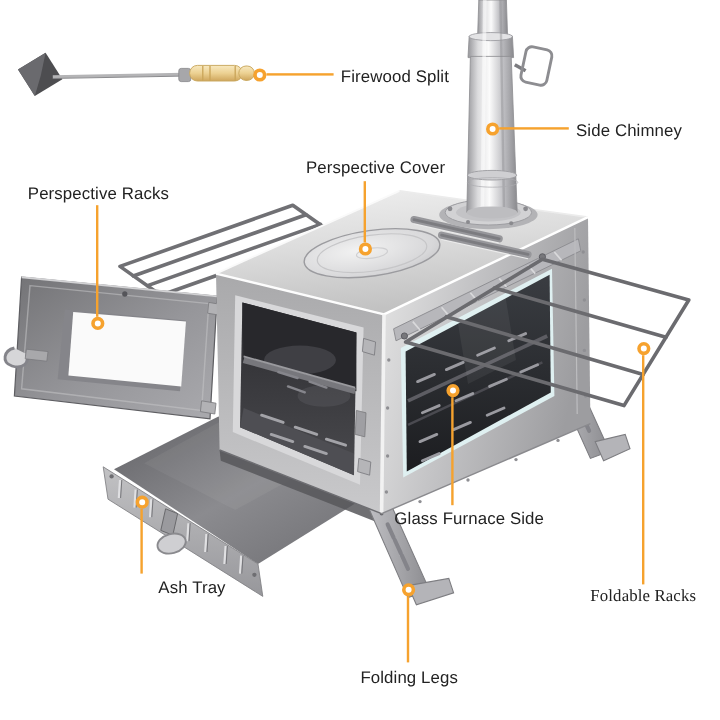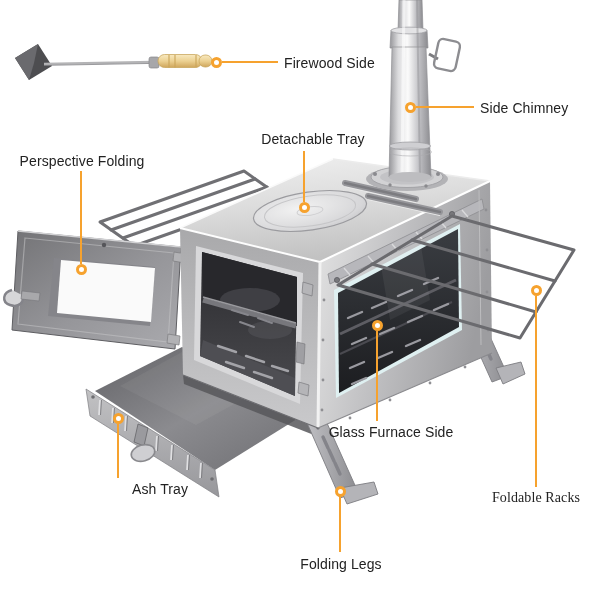--- a/index.html
+++ b/index.html
@@ -316,22 +316,22 @@
 
   <div class="dot" style="left:210.5px;top:56.5px;"></div>
   <div class="dot" style="left:404.5px;top:101.5px;"></div>
   <div class="dot" style="left:298.5px;top:201.5px;"></div>
   <div class="dot" style="left:75.5px;top:263.5px;"></div>
   <div class="dot" style="left:371.5px;top:319.5px;"></div>
   <div class="dot" style="left:112.5px;top:412.5px;"></div>
   <div class="dot" style="left:334.5px;top:485.5px;"></div>
   <div class="dot" style="left:530.5px;top:284.5px;"></div>
 
-  <div class="lbl" style="left: 284px; top: 55px; color: rgb(34, 34, 34);">Firewood Side</div>
+  <div class="lbl" style="left: 284px; top: 55px; color: rgb(34, 34, 34);">Firewood Split</div>
   <div class="lbl" style="left: 480px; top: 100px; color: rgb(34, 34, 34);">Side Chimney</div>
-  <div class="lbl c" style="left: 313px; top: 131px; color: rgb(34, 34, 34);">Detachable Tray</div>
-  <div class="lbl c" style="left: 82px; top: 153px; color: rgb(34, 34, 34);">Perspective Folding</div>
+  <div class="lbl c" style="left: 313px; top: 131px; color: rgb(34, 34, 34);">Perspective Cover</div>
+  <div class="lbl c" style="left: 82px; top: 153px; color: rgb(34, 34, 34);">Perspective Racks</div>
   <div class="lbl c" style="left: 391px; top: 424px; color: rgb(34, 34, 34);">Glass Furnace Side</div>
   <div class="lbl c" style="left: 120px; top: 481px; color: rgb(34, 34, 34); margin-left: 40px;">Ash Tray</div>
   <div class="lbl c" style="left: 341px; top: 556px; color: rgb(34, 34, 34);">Folding Legs</div>
   <div class="lbl c" style="left: 536px; top: 490px; color: rgb(34, 34, 34); font-family: Liberation Serif, serif;">Foldable Racks</div>
 
 </div>
 
 </body></html>

